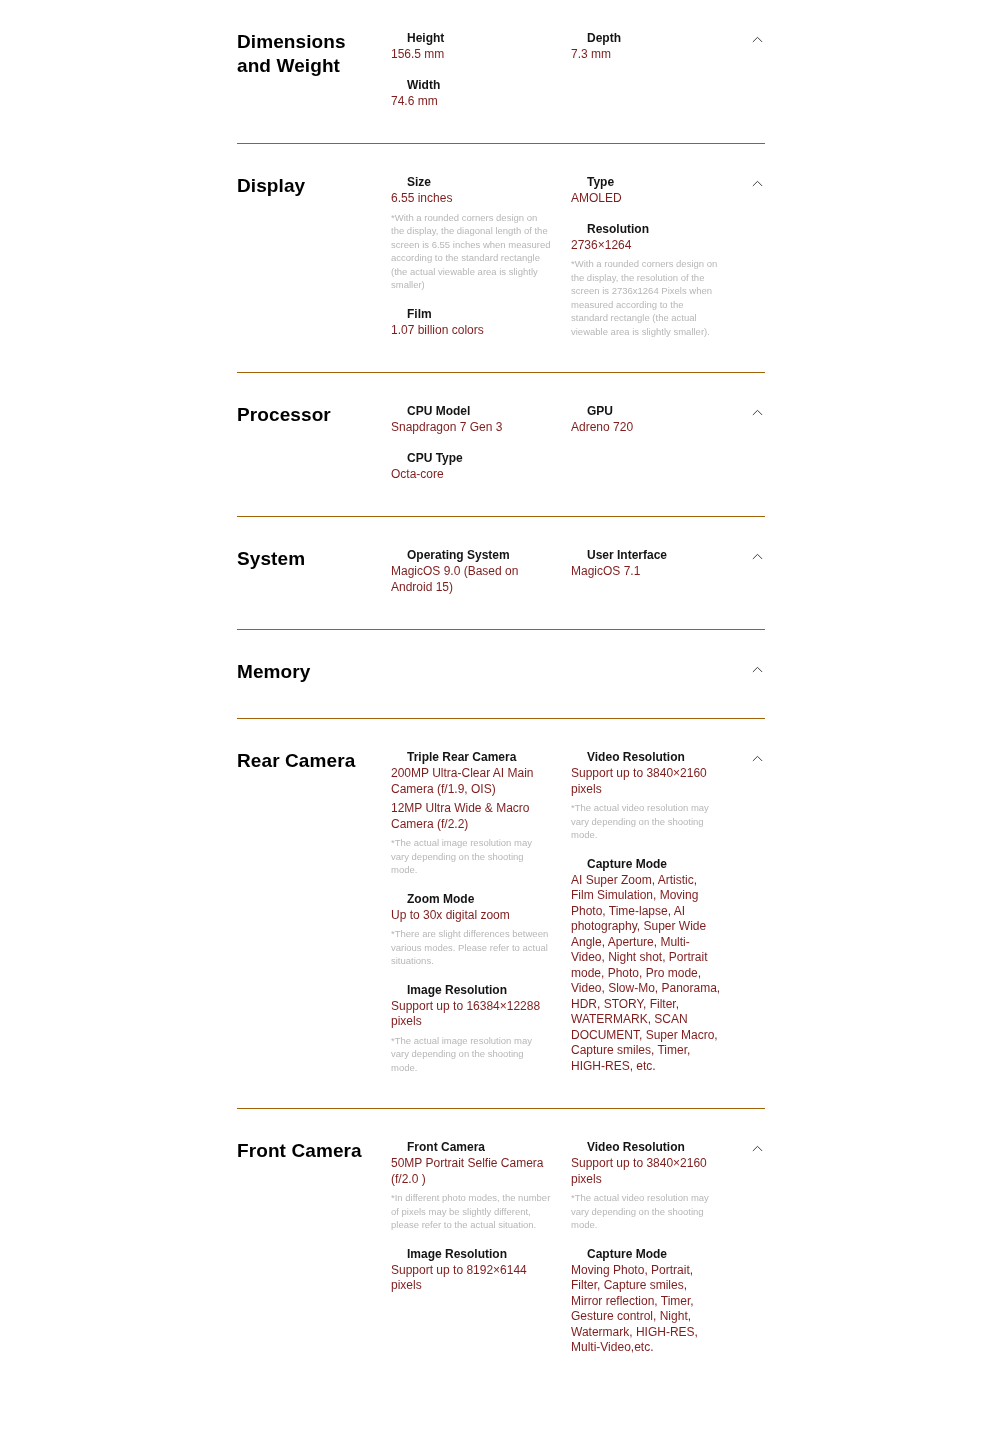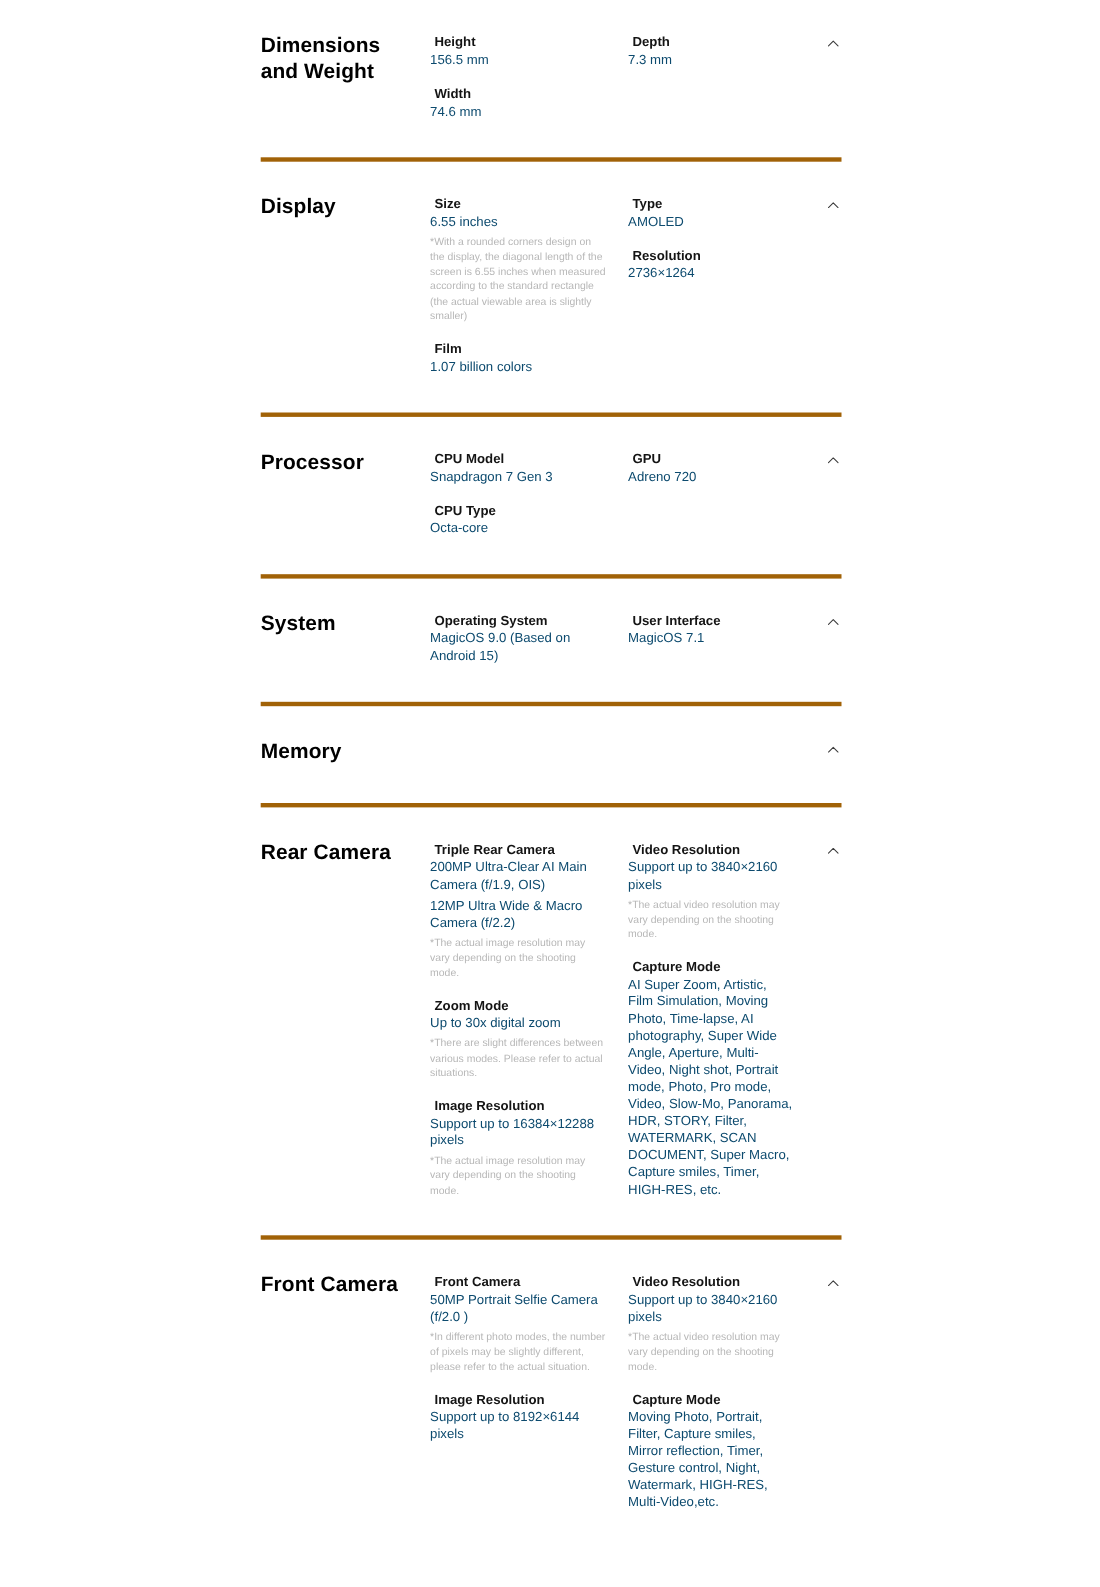--- a/index.html
+++ b/index.html
@@ -6,21 +6,21 @@
   html, body { margin: 0; padding: 0; background: #fff; }
   body { font-family: "Liberation Sans", sans-serif; -webkit-font-smoothing: antialiased; }
   .page { width: 1000px; min-height: 1443px; margin: 0 auto; background: #fff; }
   .inner { margin-left: 237px; width: 528px; padding-top: 0; }
 
   .section {
     display: grid;
     grid-template-columns: 154px 180px 170px 24px;
     align-items: start;
     padding: 30px 0 34px;
-    border-top: 4px solid #a16207;
+    border-top: 1px solid #a16207;
   }
   .section:first-child { border-top: none; }
 
   .title {
     grid-column: 1;
     margin: 0;
     padding-right: 16px;
     font-size: 19px;
     line-height: 1.28;
     font-weight: 700;
@@ -29,32 +29,32 @@
   }
 
   .col { min-width: 0; padding-right: 20px; }
   .col-a { grid-column: 2; }
   .col-b { grid-column: 3; }
   .section.wide .col-a { grid-column: 2 / 4; }
 
   .item + .item { margin-top: 14px; }
 
   .label {
-    margin: 0 4px 1px;
+    margin: 0 16px 1px;
     font-size: 12px;
     line-height: 16px;
     font-weight: 700;
     color: #141414;
   }
   .value {
     margin: 0;
     font-size: 12px;
     line-height: 15.5px;
     font-weight: 400;
-    color: #0c4a6e;
+    color: #7f1d1d;
   }
   .value + .value { margin-top: 4px; }
   .note {
     margin: 4px 0 0;
     font-size: 9.5px;
     line-height: 13.5px;
     color: #b7b7b7;
   }
 
   .collapse {
@@ -119,20 +119,21 @@
           </div>
         </div>
     <div class="col col-b">
           <div class="item">
             <h3 class="label">Type</h3>
             <p class="value">AMOLED</p>
           </div>
           <div class="item">
             <h3 class="label">Resolution</h3>
             <p class="value">2736×1264</p>
+            <p class="note">*With a rounded corners design on the display, the resolution of the screen is 2736x1264 Pixels when measured according to the standard rectangle (the actual viewable area is slightly smaller).</p>
           </div>
         </div>
     <button class="collapse" aria-label="Collapse section">
       <span>
         <svg width="13" height="13" viewBox="0 0 24 24">
           <polyline points="4,16 12,8 20,16" fill="none" stroke="#3c3c3c" stroke-width="1.8" stroke-linecap="round" stroke-linejoin="round"></polyline>
         </svg>
       </span>
     </button>
   </section>

